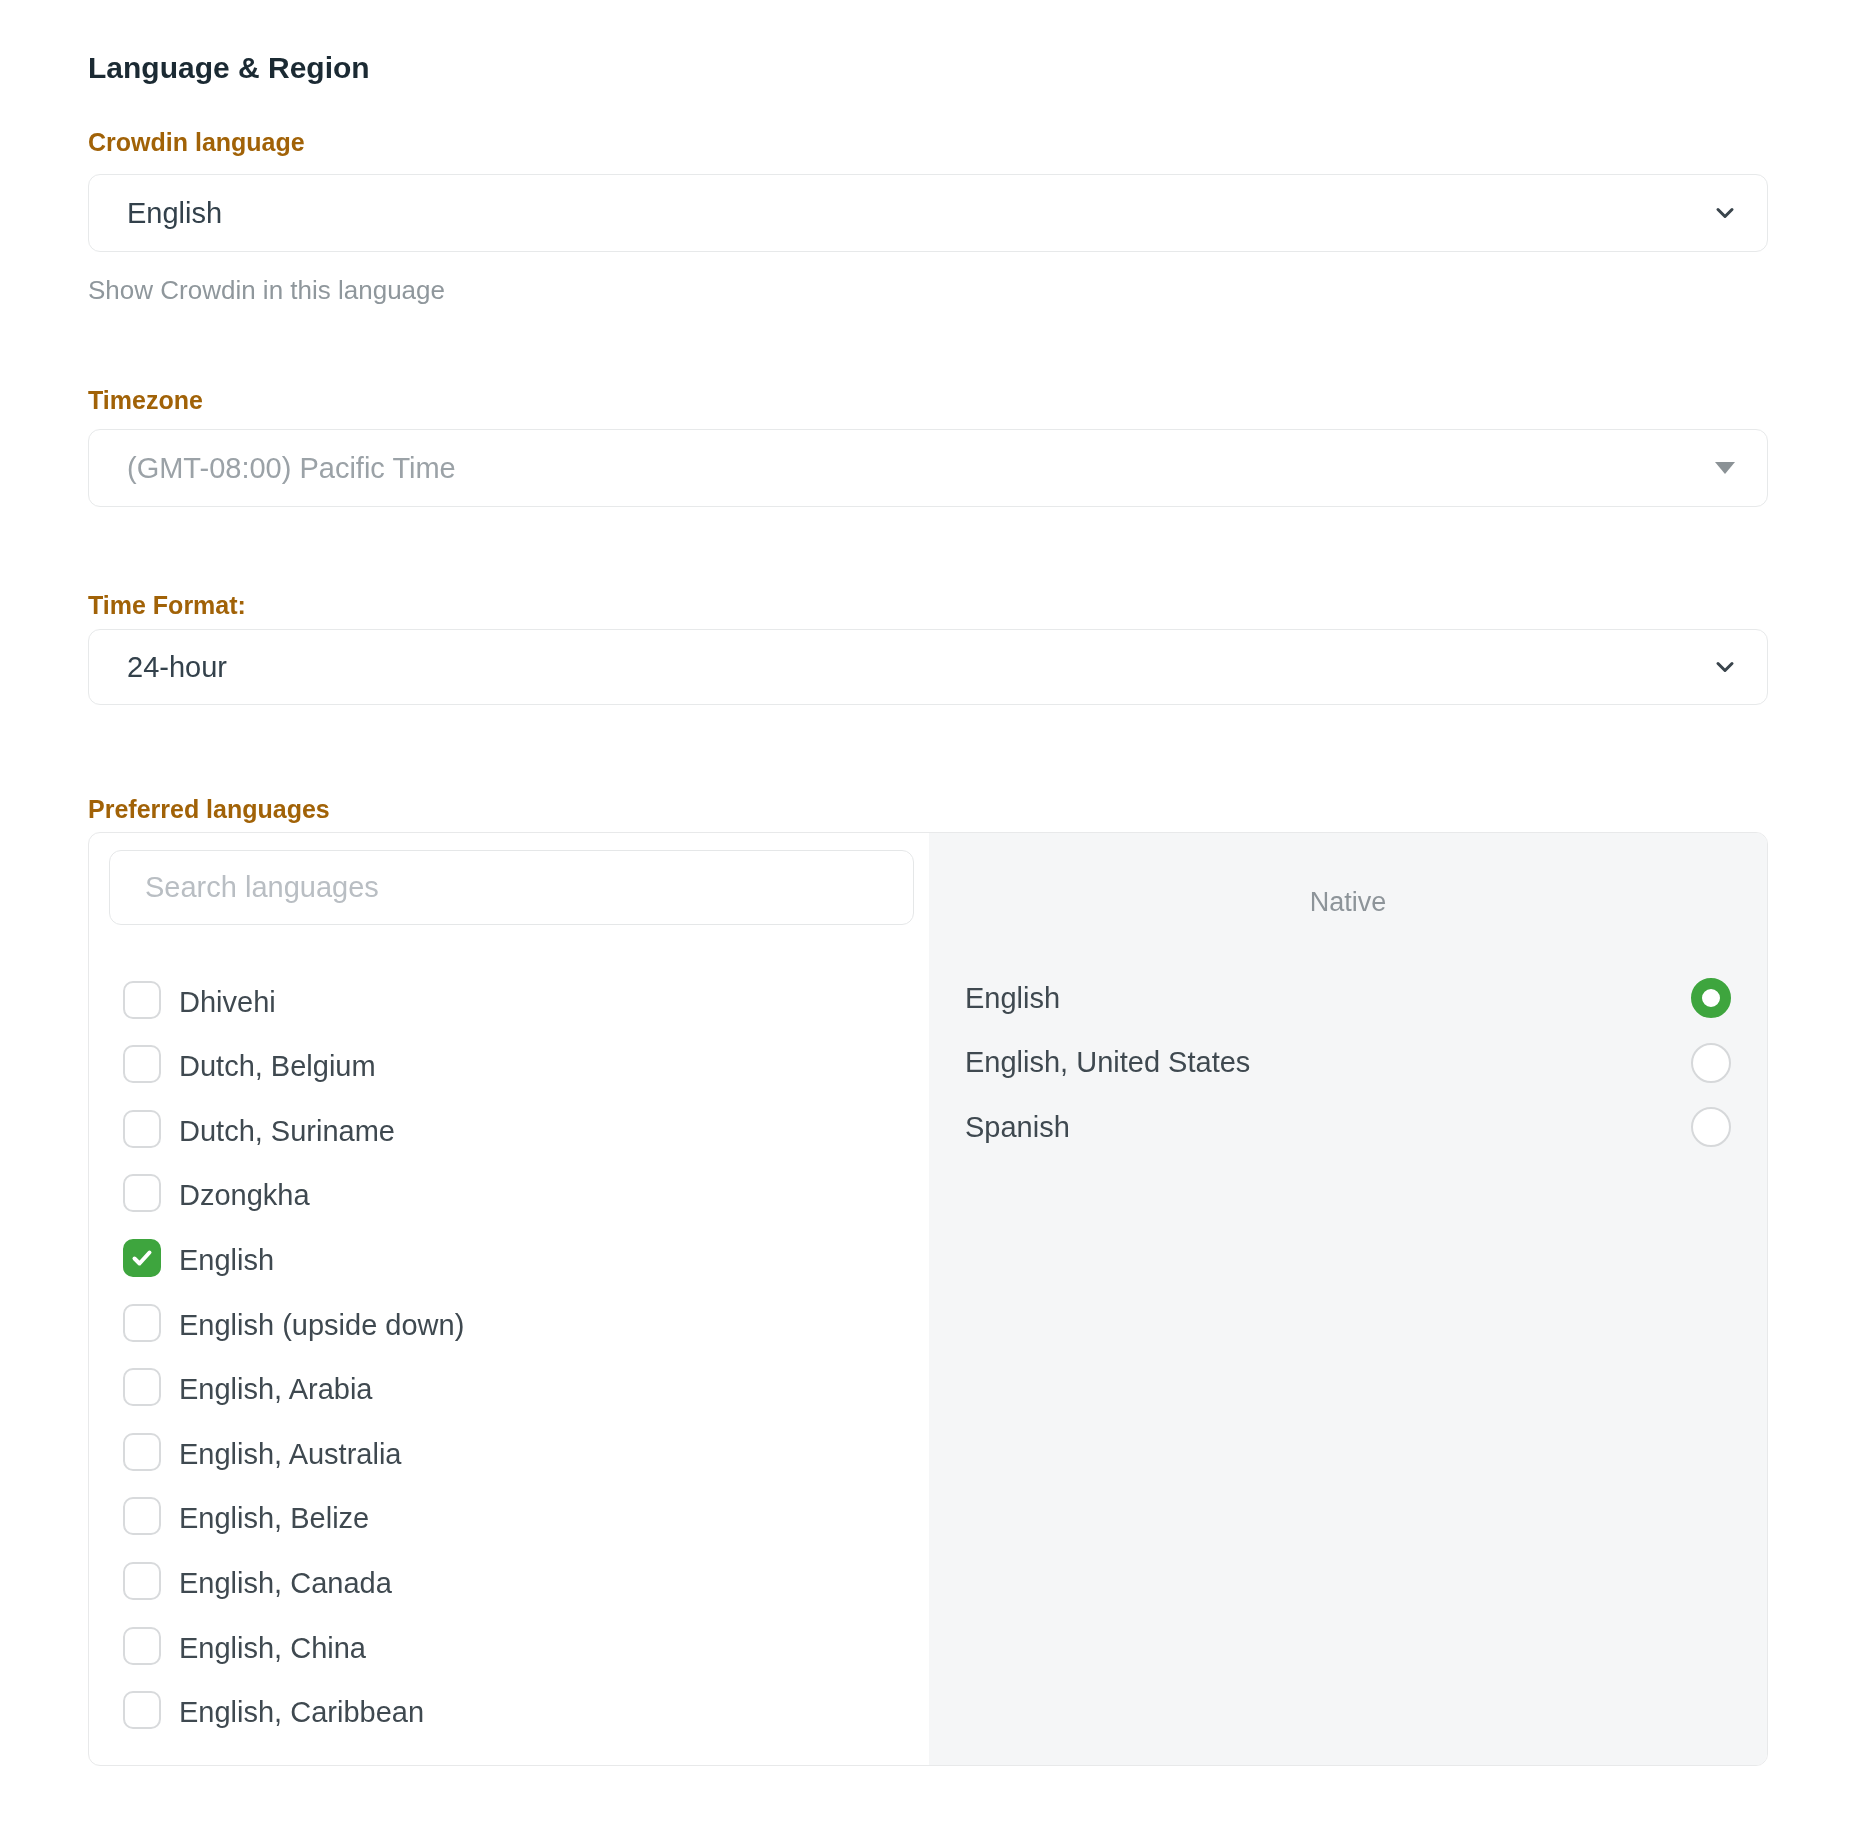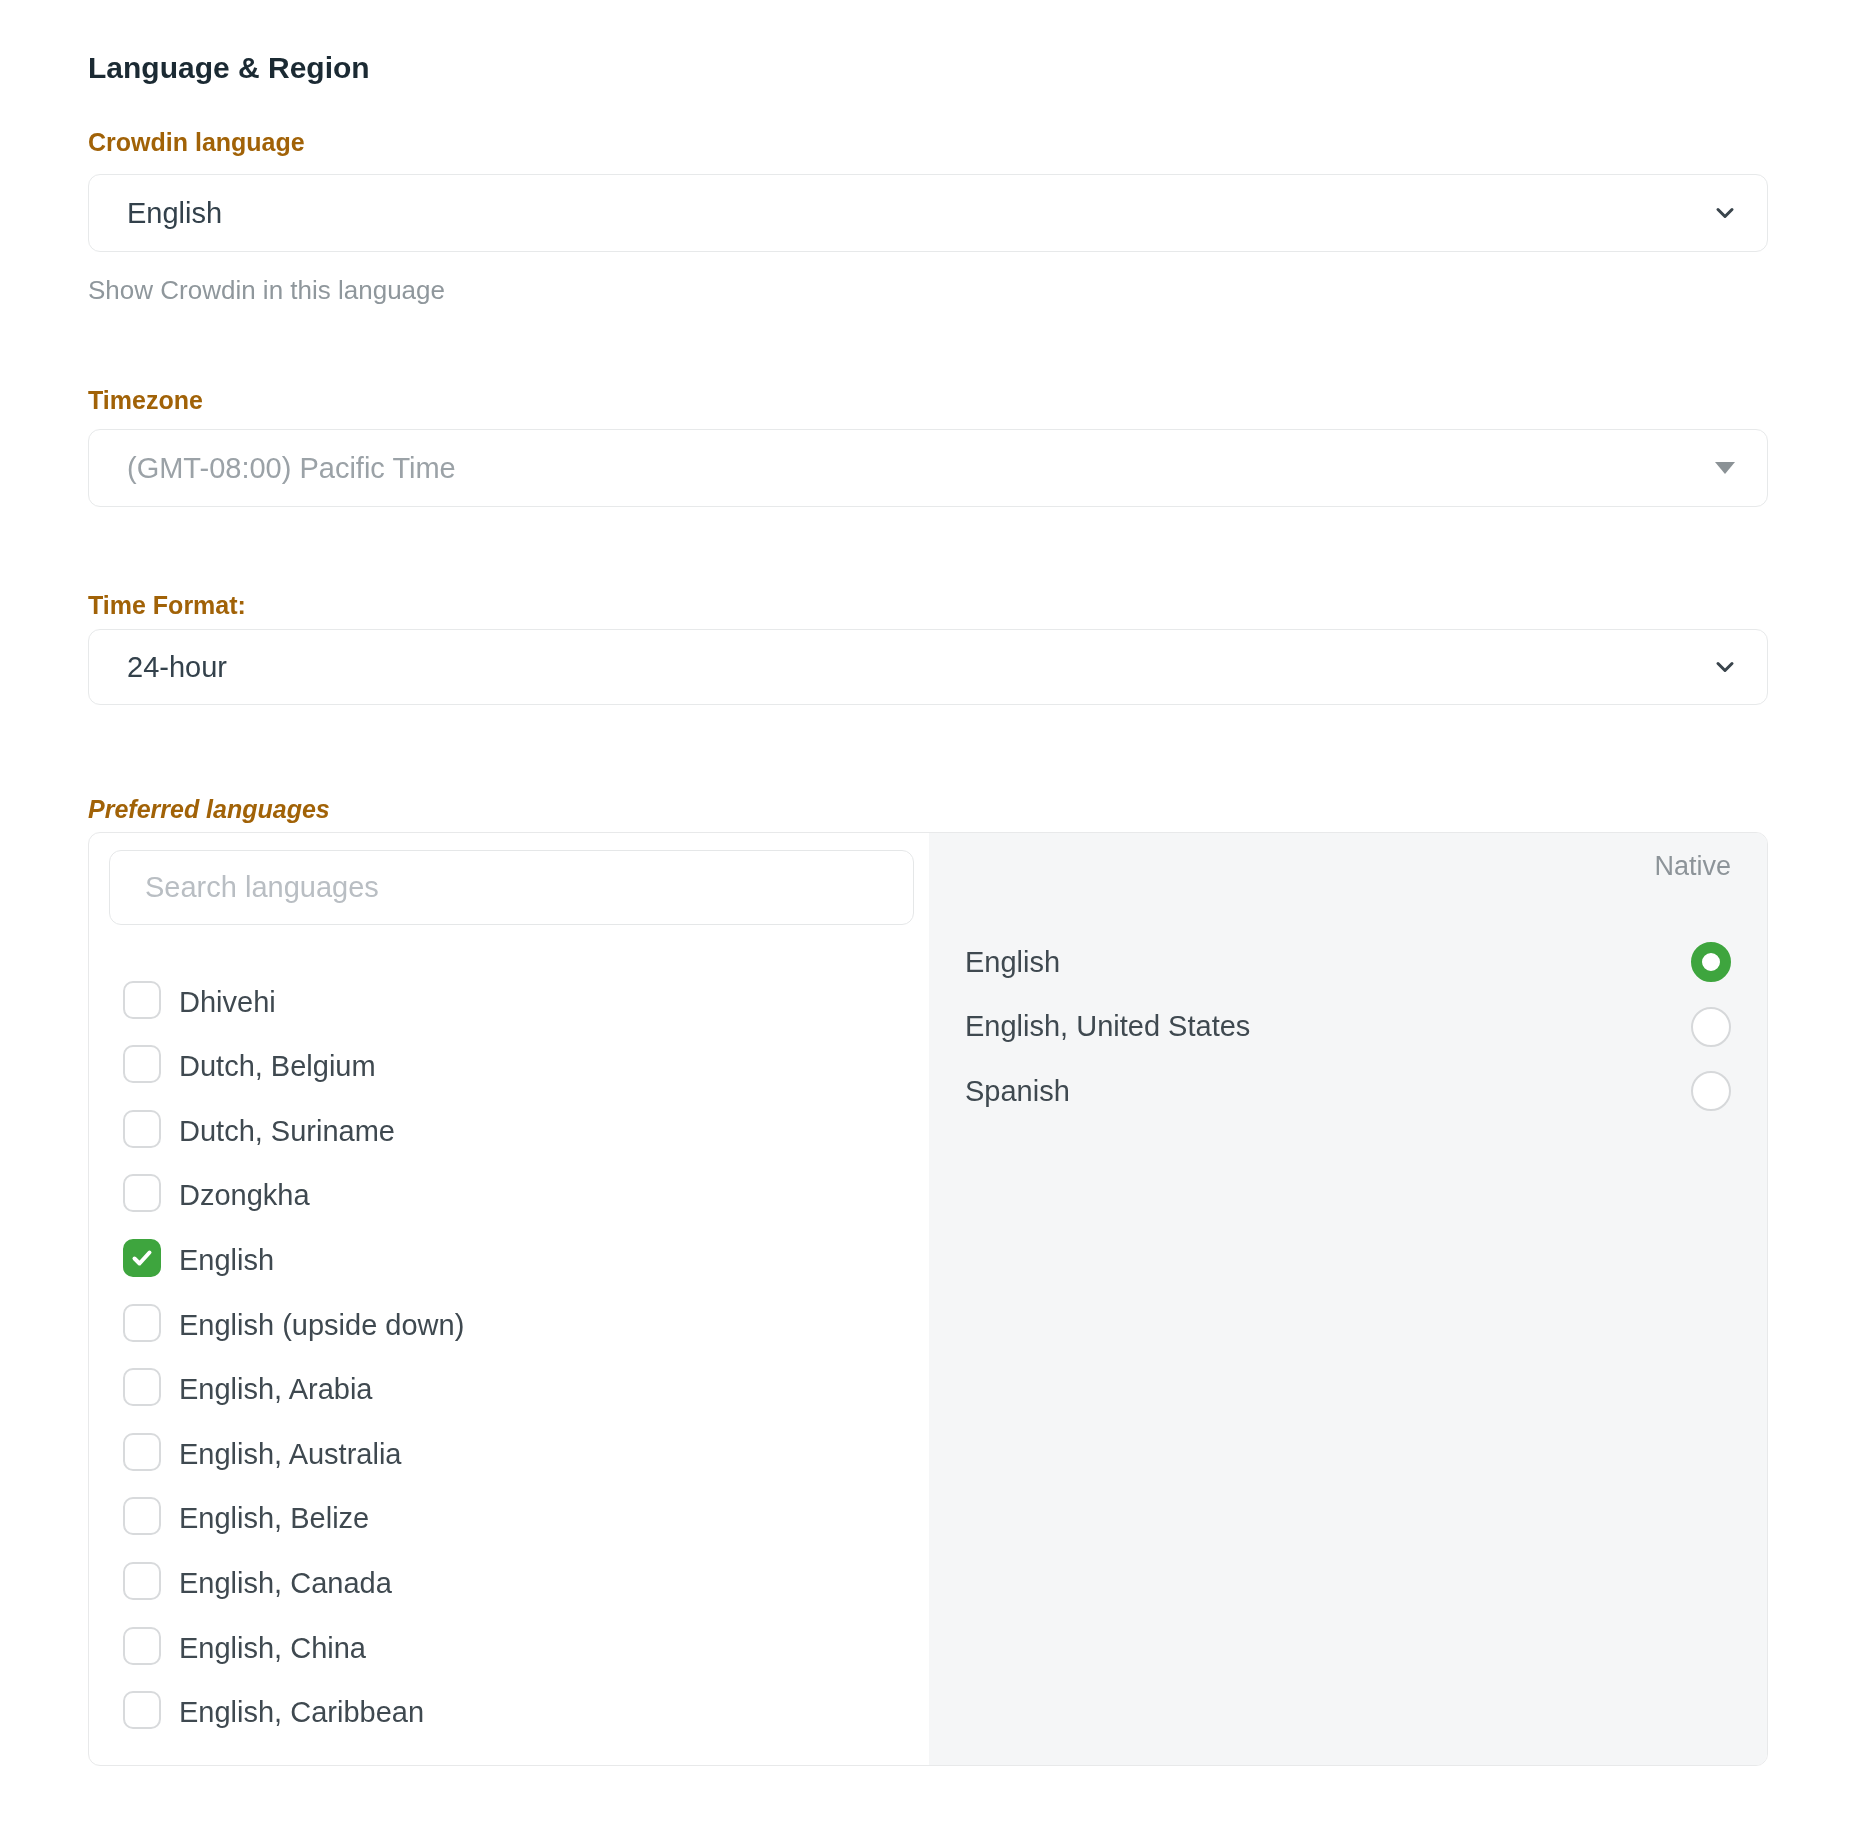--- a/index.html
+++ b/index.html
@@ -6,21 +6,21 @@
   html,body { width:1873px; height:1838px; background:#ffffff;
     font-family:"Liberation Sans", sans-serif; }
   .container { width:1680px; margin-left:88px; }
 
   .page-title { margin-top:48px; font-size:30px; line-height:40px; font-weight:700; color:#1B2A33; }
 
   .field-label { font-size:25px; line-height:32px; font-weight:700; color:#a16207; }
   .lbl-crowdin { margin-top:38px; }
   .lbl-timezone { margin-top:78px; }
   .lbl-timeformat { margin-top:82px; }
-  .lbl-preferred { margin-top:88px;font-style:italic; }
+  .lbl-preferred { margin-top:88px; }
 
   .select { display:flex; align-items:center; justify-content:space-between;
     height:78px; background:#fff; border:1px solid #E7E9EA; border-radius:12px;
     padding:0 28px 0 38px; cursor:pointer; }
   .sel-crowdin { margin-top:16px; }
   .sel-timezone { margin-top:13px; }
   .sel-timeformat { margin-top:8px; height:76px; }
   .select .value { font-size:29px; color:#33414B; }
   .select.muted .value { color:#9BA2A7; }
   .chevron svg { display:block; }
@@ -43,21 +43,21 @@
   .lang-list { margin-top:29px; }
   .lang-row { display:flex; align-items:flex-end; height:64.6px; padding-left:34px; cursor:pointer; }
   .checkbox { width:38px; height:38px; flex:0 0 38px; border:2px solid #D8DADC;
     border-radius:10px; background:#fff; margin-right:18px;
     display:flex; align-items:center; justify-content:center; }
   .checkbox svg { display:none; }
   .checkbox.checked { background:#3EA53E; border-color:#3EA53E; }
   .checkbox.checked svg { display:block; }
   .lang-label { font-size:29px; color:#3F4950; }
 
-  .native-header { margin-top:17px; text-align:right; font-size:27px; line-height:32px; color:#8D9499; }
+  .native-header { margin-top:53px; text-align:center; font-size:27px; line-height:32px; color:#8D9499; }
   .native-rows { margin-top:48px; }
   .native-row { display:flex; align-items:center; justify-content:space-between;
     height:64.6px; cursor:pointer; }
   .native-label { font-size:29px; color:#3F4950; }
   .radio { width:40px; height:40px; flex:0 0 40px; border-radius:50%;
     background:#fff; border:2px solid #D6D8DA; }
   .radio.selected { border:11px solid #3EA53E; }
 </style>
 </head>
 <body>

